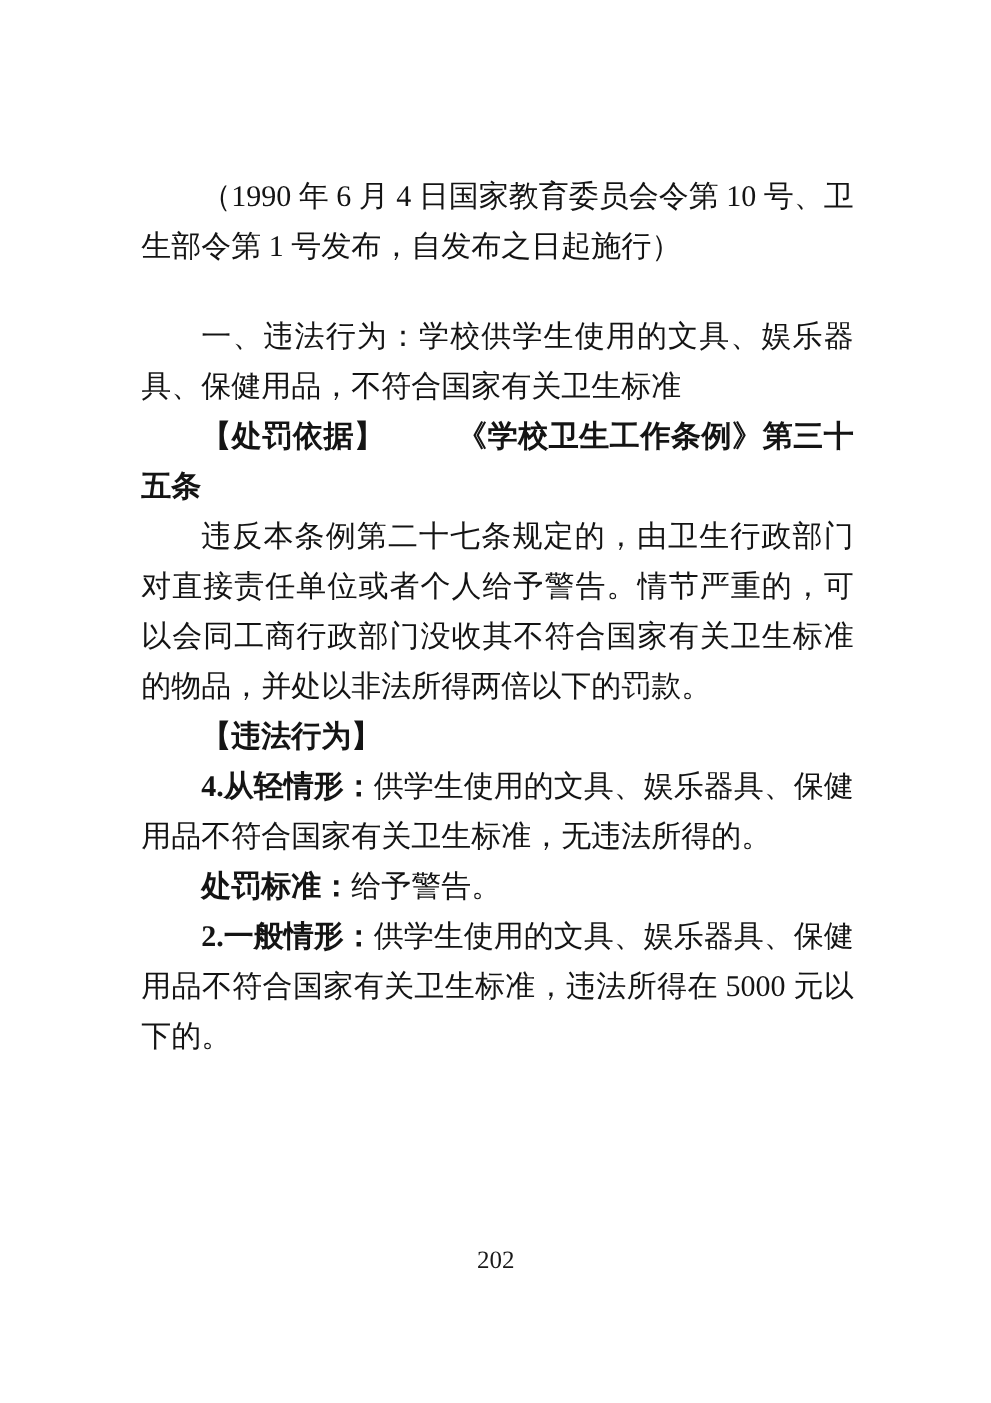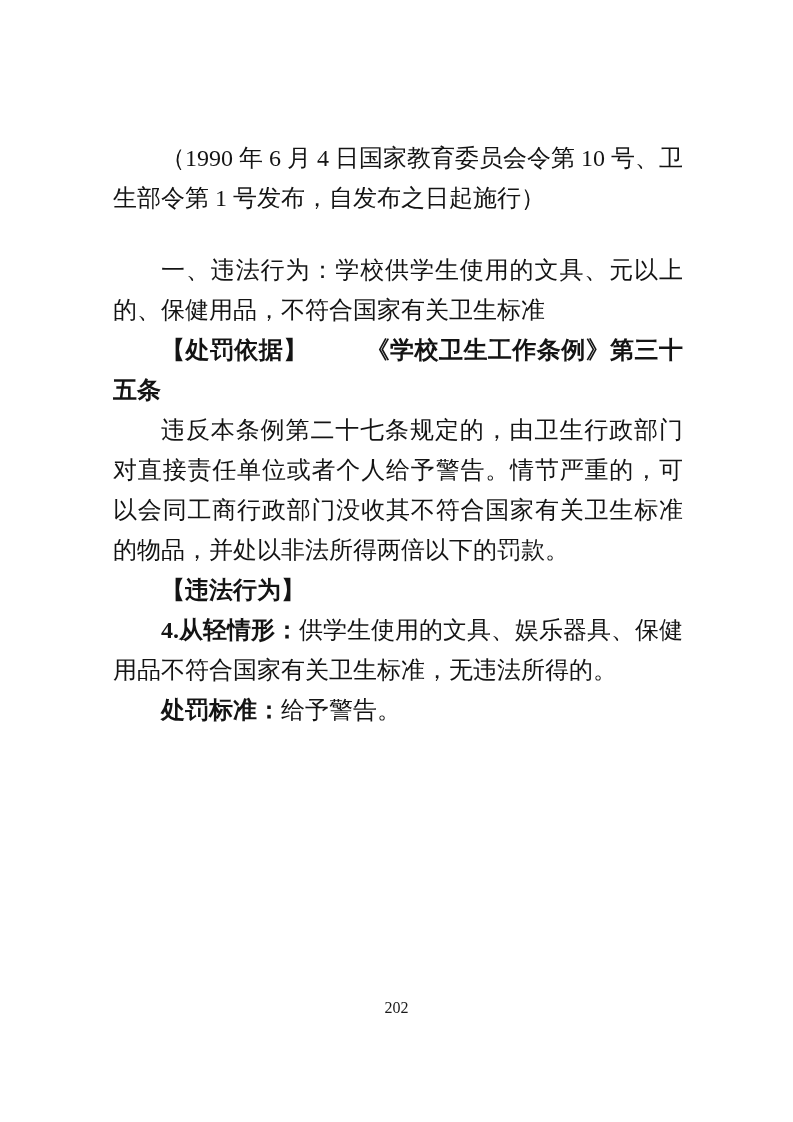--- a/index.html
+++ b/index.html
@@ -37,54 +37,57 @@
   }
   .basis-ref {
     margin-left: 58px;
   }
   .page-footer {
     position: absolute;
     top: 998px;
     left: 0;
     width: 793px;
     text-align: center;
-    font-size: 16px;
+    font-size: 20px;
     line-height: 20px;
     color: #1a1a1a;
   }
 </style>
 </head>
 <body>
 
 <div class="page">
 
   <main class="text-block">
 
     <p class="para">（1990 年 6 月 4 日国家教育委员会令第 10 号、卫生部令第 1 号发布，自发布之日起施行）</p>
 
     <div class="para-spacer"></div>
 
-    <p class="para">一、违法行为：学校供学生使用的文具、元以上的、保健用品，不符合国家有关卫生标准</p>
+    <p class="para">一、违法行为：学校供学生使用的文具、娱乐器具、保健用品，不符合国家有关卫生标准</p>
 
     <p class="para bold">
       <span>【处罚依据】</span><span class="basis-ref">《学校卫生工作条例》第三十五条</span>
     </p>
 
     <p class="para">违反本条例第二十七条规定的，由卫生行政部门对直接责任单位或者个人给予警告。情节严重的，可以会同工商行政部门没收其不符合国家有关卫生标准的物品，并处以非法所得两倍以下的罚款。</p>
 
     <p class="para bold">【违法行为】</p>
 
     <p class="para">
       <span class="bold">4.从轻情形：</span><span>供学生使用的文具、娱乐器具、保健用品不符合国家有关卫生标准，无违法所得的。</span>
     </p>
 
     <p class="para">
       <span class="bold">处罚标准：</span><span>给予警告。</span>
     </p>
 
+    <p class="para">
+      <span class="bold">2.一般情形：</span><span>供学生使用的文具、娱乐器具、保健用品不符合国家有关卫生标准，违法所得在 5000 元以下的。</span>
+    </p>
 
 
 
   </main>
 
   <footer class="page-footer">
     <span>202</span>
   </footer>
 
 </div>

